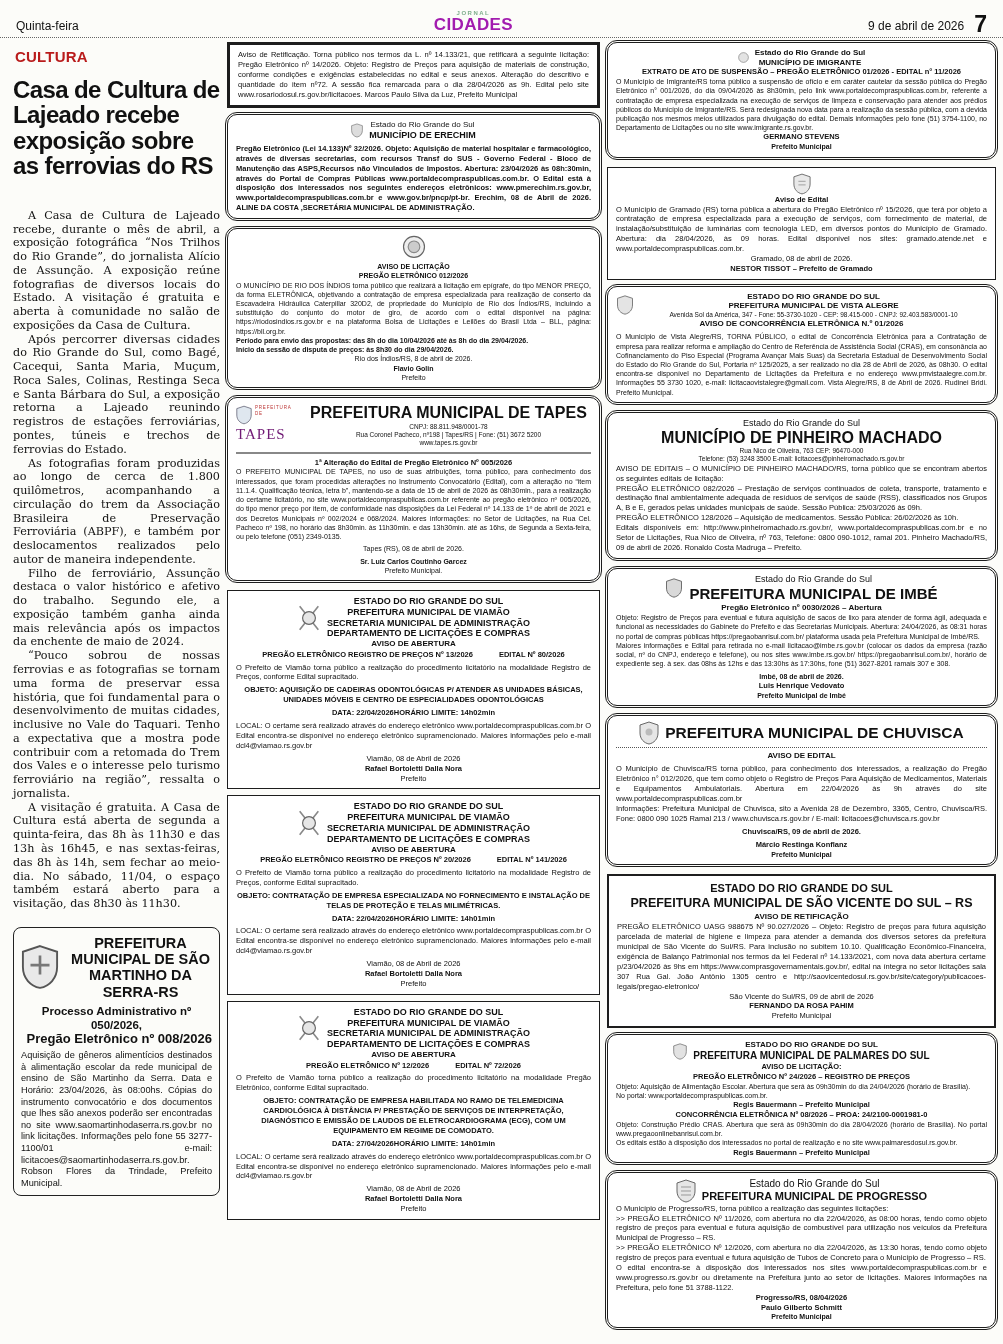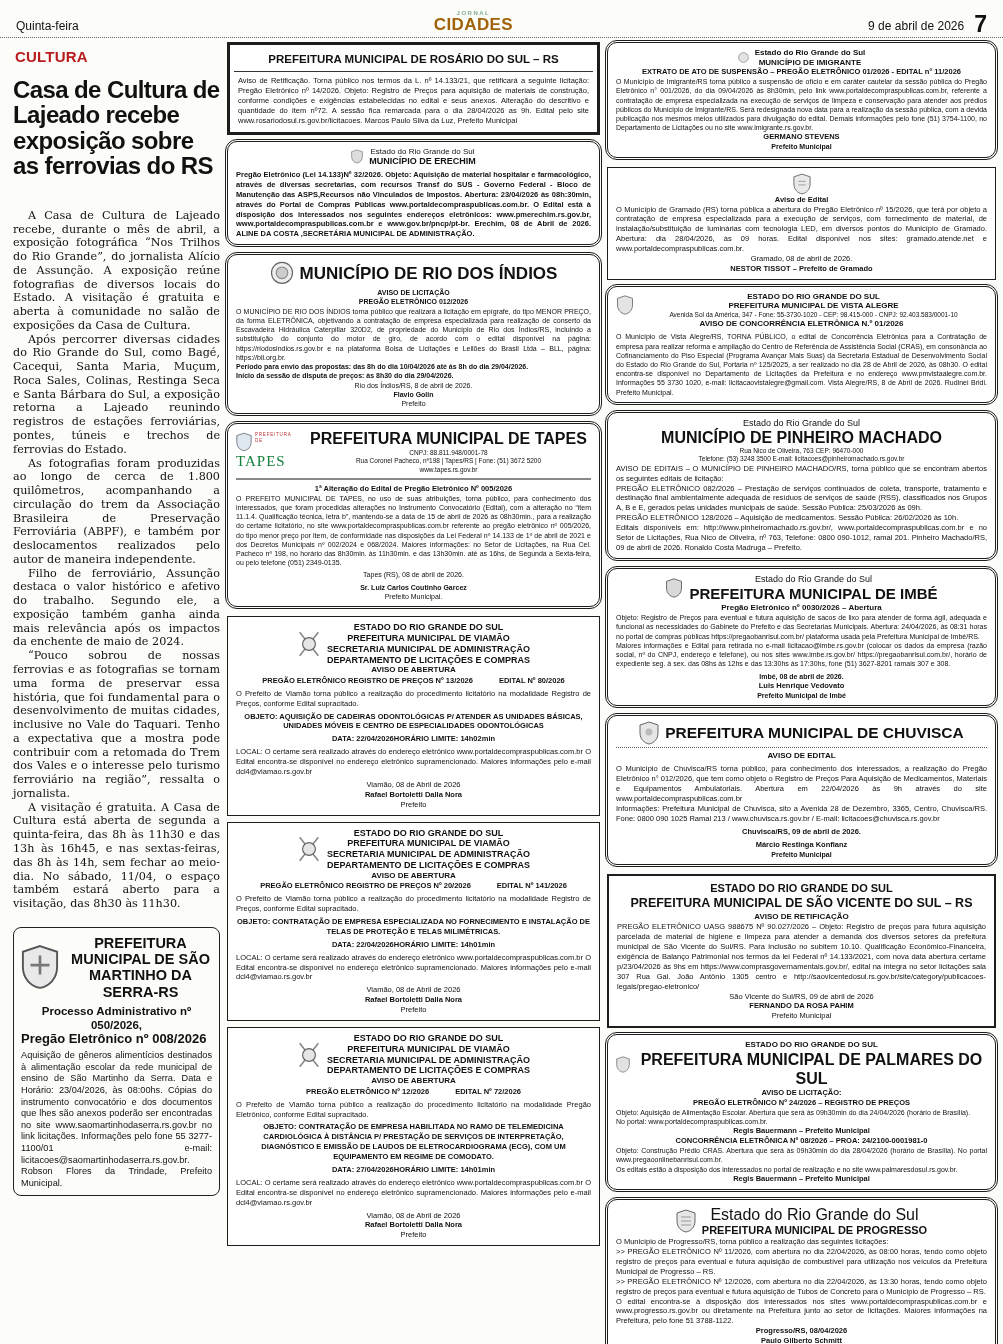--- a/index.html
+++ b/index.html
@@ -4,64 +4,64 @@
 <style>
   html,body{margin:0;padding:0;background:#9a9a9a;}
   .page{width:1003px;height:1344px;background:#fcfcf9;margin:0 auto;position:relative;
         font-family:"Liberation Sans",sans-serif;color:#111;overflow:hidden;box-sizing:border-box;}
   
   .masthead{display:flex;justify-content:space-between;align-items:flex-end;
             padding:10px 16px 4px 16px;border-bottom:1px dotted #666;}
   .mh-left{font-size:12px;}
   .brand{text-align:center;line-height:1;}
   .brand-top{font-size:6px;letter-spacing:1.5px;color:#7fae8c;font-weight:bold;}
-  .brand-main{font-size:17px;font-weight:bold;color:#a16207;letter-spacing:.4px;}
+  .brand-main{font-size:17px;font-weight:bold;color:#a21caf;letter-spacing:.4px;}
   .mh-right{display:flex;align-items:flex-end;gap:10px;}
   .mh-date{font-size:12px;}
   .pageno{font-size:23px;font-weight:bold;line-height:.8;}
   
   .cols{display:flex;gap:7px;padding:4px 13px 0 13px;}
   .col-l{width:207px;flex:none;}
   .col-m{width:373px;flex:none;}
   .col-r{width:389px;flex:none;}
   
   .kicker{color:#b91c1c;font-weight:bold;font-size:15px;margin:6px 0 12px 2px;letter-spacing:.2px;}
   .headline{font-size:24px;line-height:1.06;font-weight:bold;letter-spacing:-.6px;margin:0 0 30px 0;}
   .article p{font-family:"DejaVu Serif","Liberation Serif",serif;font-size:11.2px;line-height:1.23;
              text-align:justify;margin:0;text-indent:15px;}
   
   .ad{border:1.5px solid #222;border-radius:8px;padding:7px 7px 6px;margin-top:16px;}
   .ad-head{display:flex;gap:10px;align-items:center;}
   .ad-title{font-weight:bold;font-size:14.5px;text-align:center;line-height:1.12;flex:1;}
   .ad-sub{font-weight:bold;text-align:center;font-size:11.5px;margin-top:5px;line-height:1.2;}
-  .ad-sub2{font-weight:bold;text-align:left;font-size:13px;line-height:1.15;}
+  .ad-sub2{font-weight:bold;text-align:right;font-size:13px;line-height:1.15;}
   .ad-body{font-size:9.2px;text-align:justify;line-height:1.26;margin-top:3px;}
   
   .n{border:1.2px solid #1d1d1d;border-radius:10px;padding:5px 8px;margin-bottom:6px;
      font-size:7px;line-height:1.32;text-align:justify;background:#fff;}
   .n.dbl{outline:1px solid #1d1d1d;outline-offset:1.5px;margin-bottom:9px;}
   .n.sq{border-radius:0;}
   .n.thick{border-width:3px;}
   .n.thin2{border-width:2px;}
   .c{text-align:center;}
   .b{font-weight:bold;}
   .hrow{display:flex;align-items:center;justify-content:center;gap:6px;}
   .hcol{line-height:1.2;}
   .crest svg{display:block;}
   .sp{height:3px;}
   
-  .t11{font-size:11px;} .t10{font-size:16px;} .t9{font-size:9px;} .t8{font-size:8px;}
+  .t11{font-size:11px;} .t10{font-size:10px;} .t9{font-size:9px;} .t8{font-size:8px;}
   .t75{font-size:7.5px;} .t7{font-size:7px;} .t65{font-size:6.5px;}
   .t125{font-size:12.5px;} .t145{font-size:11px;} .t15{font-size:15px;} .t16{font-size:16px;} .t17{font-size:17px;}
   .rosario-title{font-size:11.5px;font-weight:bold;text-align:center;border-bottom:1px solid #333;
                  padding:3px 0 4px;margin:-1px -4px 4px;}
   .tapes-head{display:flex;gap:8px;align-items:center;border-bottom:2px solid #888;padding-bottom:4px;margin-bottom:4px;}
   .tapes-logo{width:62px;flex:none;text-align:left;}
   .tapes-logo .sm{font-size:4.5px;letter-spacing:.8px;color:#b33;}
-  .tapes-logo .lg{font-family:"Liberation Serif",serif;font-size:15px;letter-spacing:1px;color:#15803d;}
+  .tapes-logo .lg{font-family:"Liberation Serif",serif;font-size:15px;letter-spacing:1px;color:#701a75;}
   .tapes-hr{flex:1;text-align:center;line-height:1.25;}
   .dotted-u{border-bottom:1px dotted #555;padding-bottom:2px;margin-bottom:3px;}
   .viam-pregao{display:flex;justify-content:center;gap:26px;font-weight:bold;font-size:7.5px;}
   .datarow{display:flex;justify-content:center;font-weight:bold;font-size:7.5px;}
 </style>
 </head>
 <body>
 
 <div class="page">
 
@@ -103,21 +103,20 @@
         </div>
         <div class="ad-sub">Processo Administrativo nº 050/2026,</div>
         <div class="ad-sub2">Pregão Eletrônico nº 008/2026</div>
         <div class="ad-body">Aquisição de gêneros alimentícios destinados à alimentação escolar da rede municipal de ensino de São Martinho da Serra. Data e Horário: 23/04/2026, às 08:00hs. Cópias do instrumento convocatório e dos documentos que lhes são anexos poderão ser encontradas no site www.saomartinhodaserra.rs.gov.br no link licitações. Informações pelo fone 55 3277-1100/01 e-mail: licitacoes@saomartinhodaserra.rs.gov.br. Robson Flores da Trindade, Prefeito Municipal.</div>
       </div>
     </div>
 
     <div class="col-m">
 
       <div class="n sq thick" style="padding-bottom:6px">
-        <div class="rosario-title">PREFEITURA MUNICIPAL DE ROSÁRIO DO SUL – RS</div>
         <div class="t75">Aviso de Retificação. Torna público nos termos da L. nº 14.133/21, que retificará a seguinte licitação: Pregão Eletrônico nº 14/2026. Objeto: Registro de Preços para aquisição de materiais de construção, conforme condições e exigências estabelecidas no edital e seus anexos. Alteração do descritivo e quantidade do item nº72. A sessão fica remarcada para o dia 28/04/2026 as 9h. Edital pelo site www.rosariodosul.rs.gov.br/licitacoes. Marcos Paulo Silva da Luz, Prefeito Municipal</div>
       </div>
 
       <div class="n dbl">
         <div class="hrow">
           <span class="crest">
             <svg width="12" height="15" viewBox="0 0 20 24">
                 <path d="M10 1 L19 4 V12 C19 18 15 22 10 23 C5 22 1 18 1 12 V4 Z" fill="#ddd" stroke="#666"></path>
               </svg>
           </span>
@@ -131,21 +130,20 @@
       </div>
 
       <div class="n dbl">
         <div class="hrow">
           <span class="crest">
             <svg width="24" height="28" viewBox="0 0 20 24">
                 <circle cx="10" cy="11" r="9" fill="#eee" stroke="#666"></circle>
                 <circle cx="10" cy="11" r="5" fill="#ccc" stroke="#888"></circle>
               </svg>
           </span>
-          <div class="b t17">MUNICÍPIO DE RIO DOS ÍNDIOS</div>
         </div>
         <div class="c b t7">AVISO DE LICITAÇÃO</div>
         <div class="c b t7">PREGÃO ELETRÔNICO 012/2026</div>
         <div class="t7">O MUNICÍPIO DE RIO DOS ÍNDIOS torna público que realizará a licitação em epígrafe, do tipo MENOR PREÇO, da forma ELETRÔNICA, objetivando a contratação de empresa especializada para realização de conserto da Escavadeira Hidráulica Caterpillar 320D2, de propriedade do Município de Rio dos Índios/RS, incluindo a substituição do conjunto do motor de giro, de acordo com o edital disponível na página: https://riodosindios.rs.gov.br e na plataforma Bolsa de Licitações e Leilões do Brasil Ltda – BLL, página: https://bll.org.br.</div>
         <div class="b t7">Período para envio das propostas: das 8h do dia 10/04/2026 até às 8h do dia 29/04/2026.</div>
         <div class="b t7">Início da sessão de disputa de preços: às 8h30 do dia 29/04/2026.</div>
         <div class="c t7">Rio dos Índios/RS, 8 de abril de 2026.</div>
         <div class="c b t7">Flavio Golin</div>
         <div class="c t7">Prefeito</div>
       </div>

